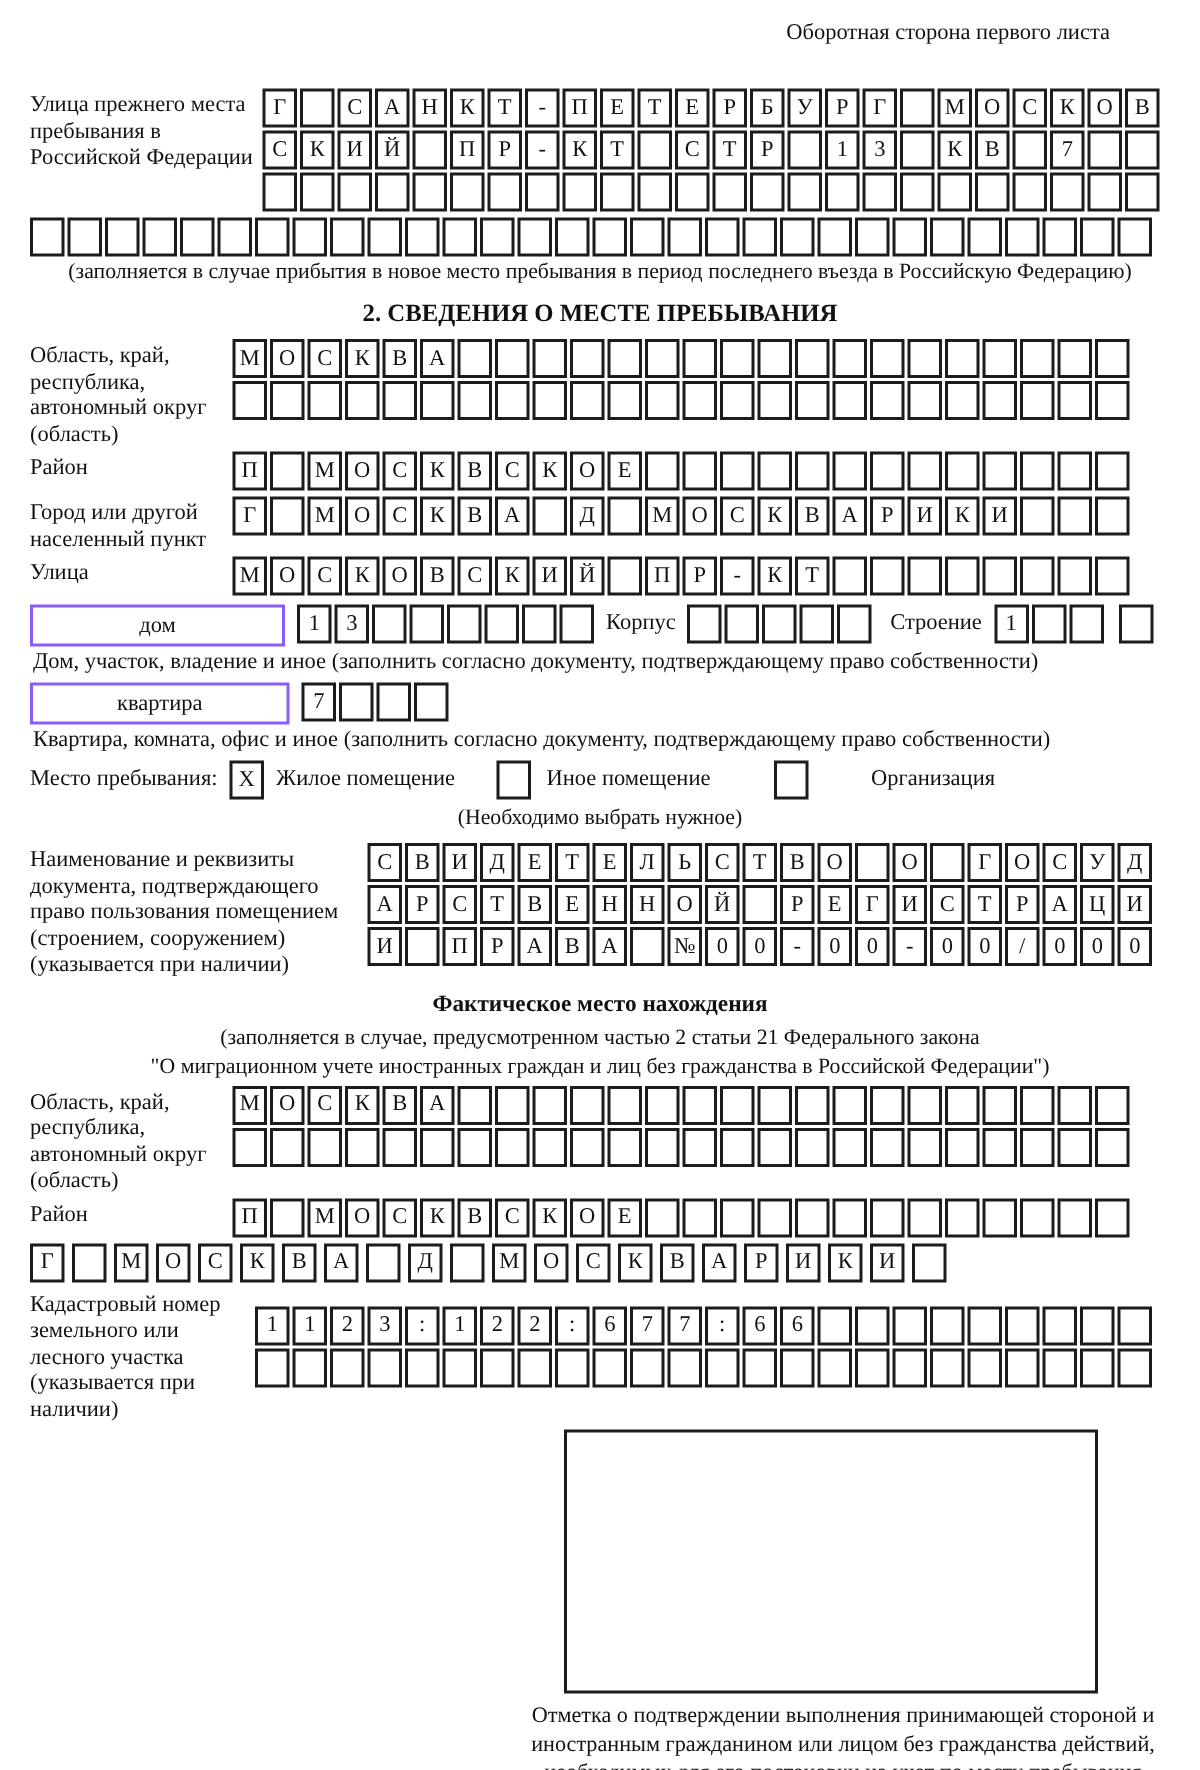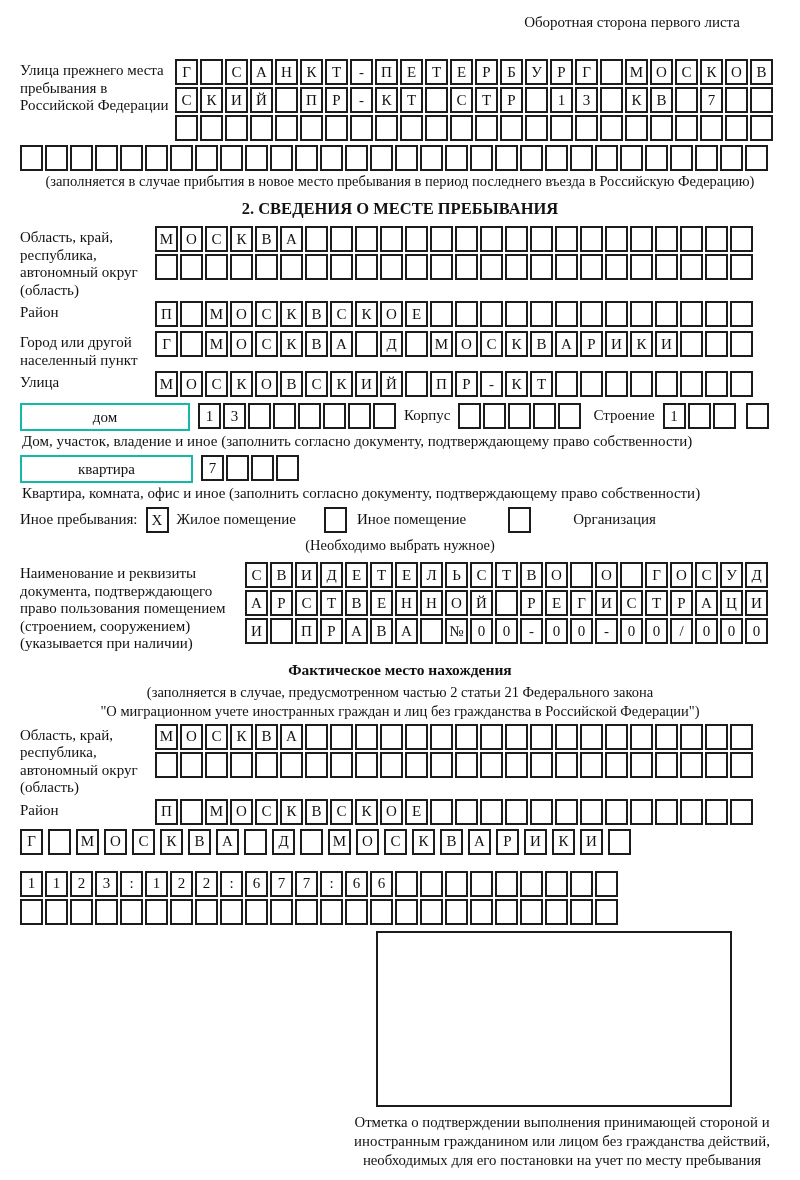--- a/index.html
+++ b/index.html
@@ -21,21 +21,21 @@
     flex:none; box-sizing:border-box; width:23px; height:26px;
     border:2px solid #1c1c1c; margin-right:2px;
     display:flex; align-items:center; justify-content:center;
     font-size:15px; line-height:1; background:#fff;
   }
   .cells.wide .cell{ margin-right:5px;}
   .note{ text-align:center; font-size:14.5px; line-height:17px; margin:2px 0 4px 0;}
   .h2{ text-align:center; font-weight:bold; font-size:16.5px; margin:9px 0 7px 0;}
   .h3{ text-align:center; font-weight:bold; font-size:15.5px; margin:8px 0 5px 0;}
   .widebox{
-    flex:none; box-sizing:border-box; height:28px; border:2px solid #14b8a6;
+    flex:none; box-sizing:border-box; height:28px; border:2px solid #8b5cf6;
     display:flex; align-items:center; justify-content:center; font-size:15px;
   }
   .inline-lbl{ font-size:15px; padding-top:4px;}
   .caption{ font-size:15px; line-height:17px; margin:1px 0 5px 2px;}
   .gap8{width:8px; flex:none;}
   .mesto{ display:flex; align-items:flex-start; margin:3px 0 1px 0; font-size:15px;}
   .stampbox{
     box-sizing:border-box; width:356px; height:176px; border:2px solid #1c1c1c;
     margin:4px 48px 6px auto;
   }
@@ -353,21 +353,21 @@
   <div class="cells">
       <span class="cell">7</span>
       <span class="cell"></span>
       <span class="cell"></span>
       <span class="cell"></span>
     </div>
 </div>
 <div class="caption">Квартира, комната, офис и иное (заполнить согласно документу, подтверждающему право собственности)</div>
 
 <div class="mesto">
-  <span style="padding-top:4px;">Иное пребывания:</span>
+  <span style="padding-top:4px;">Место пребывания:</span>
   <div class="cells" style="margin-left:8px;">
       <span class="cell">X</span>
     </div>
   <span style="padding-top:4px;margin-left:6px;">Жилое помещение</span>
   <div class="cells" style="margin-left:28px;">
       <span class="cell"></span>
     </div>
   <span style="padding-top:4px;margin-left:8px;">Иное помещение</span>
   <div class="cells" style="margin-left:42px;">
       <span class="cell"></span>
@@ -564,20 +564,21 @@
       <span class="cell">А</span>
       <span class="cell">Р</span>
       <span class="cell">И</span>
       <span class="cell">К</span>
       <span class="cell">И</span>
       <span class="cell"></span>
     </div>
 </div>
 
 <div class="frow">
+  <div class="flabel w150" style="font-size:15px;">Кадастровый номер земельного или лесного участка (указывается при наличии)</div>
   <div class="cellstack" style="padding-top:12px;">
     <div class="cells">
         <span class="cell">1</span>
         <span class="cell">1</span>
         <span class="cell">2</span>
         <span class="cell">3</span>
         <span class="cell">:</span>
         <span class="cell">1</span>
         <span class="cell">2</span>
         <span class="cell">2</span>

